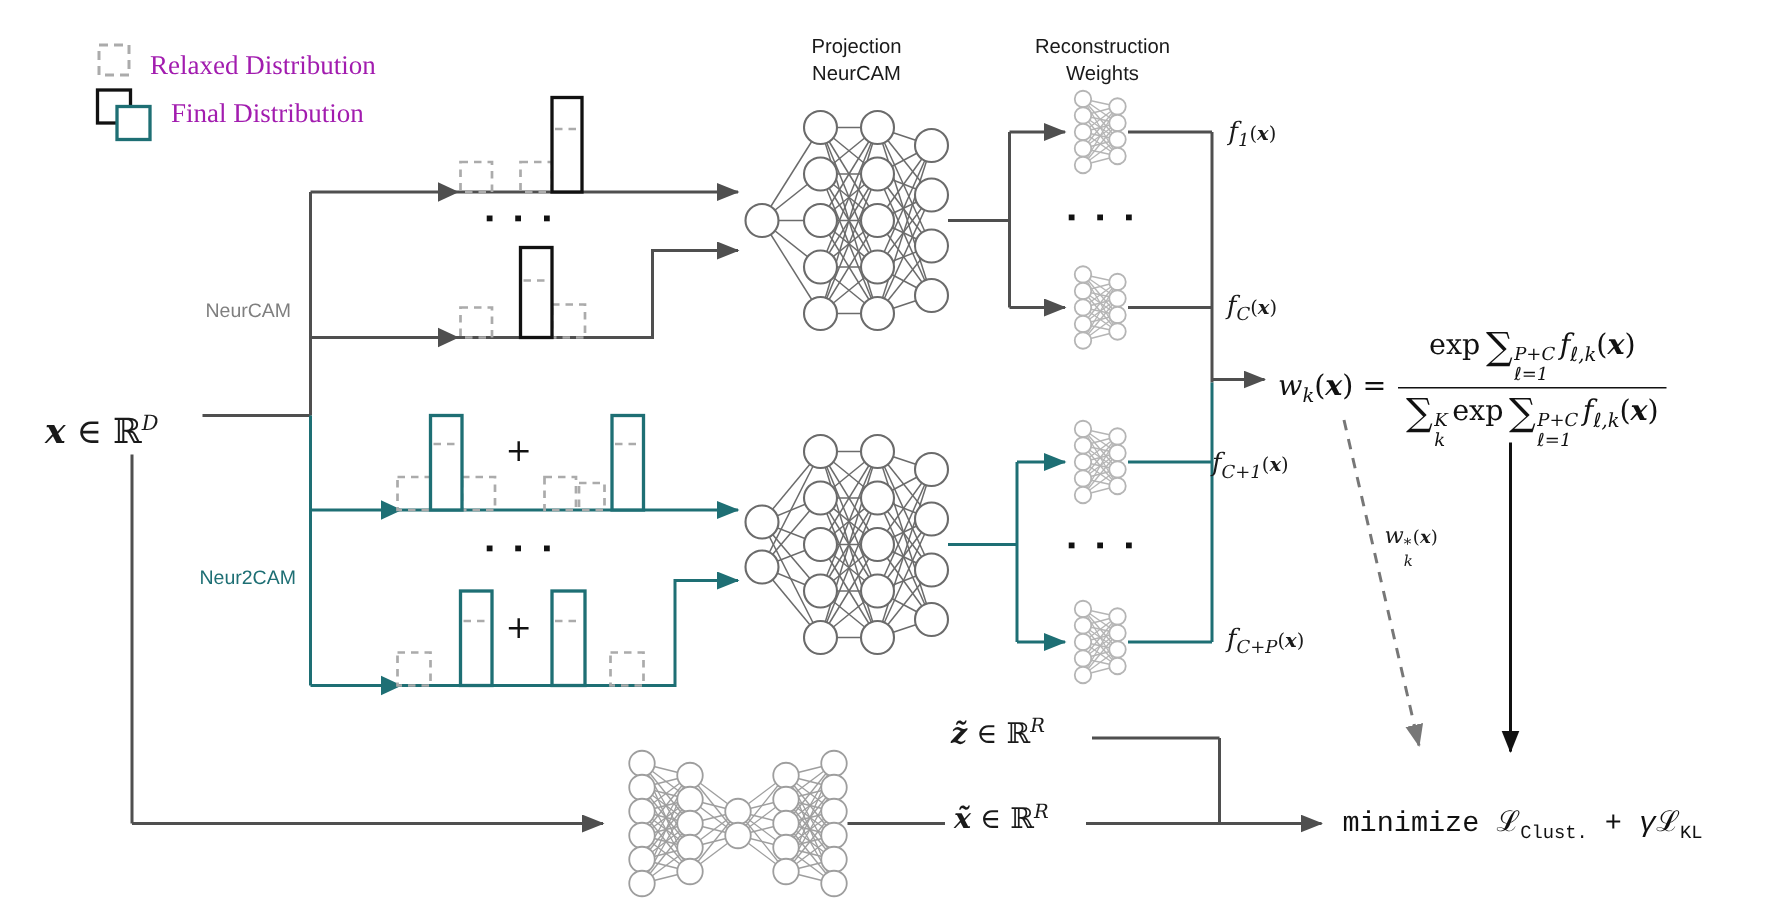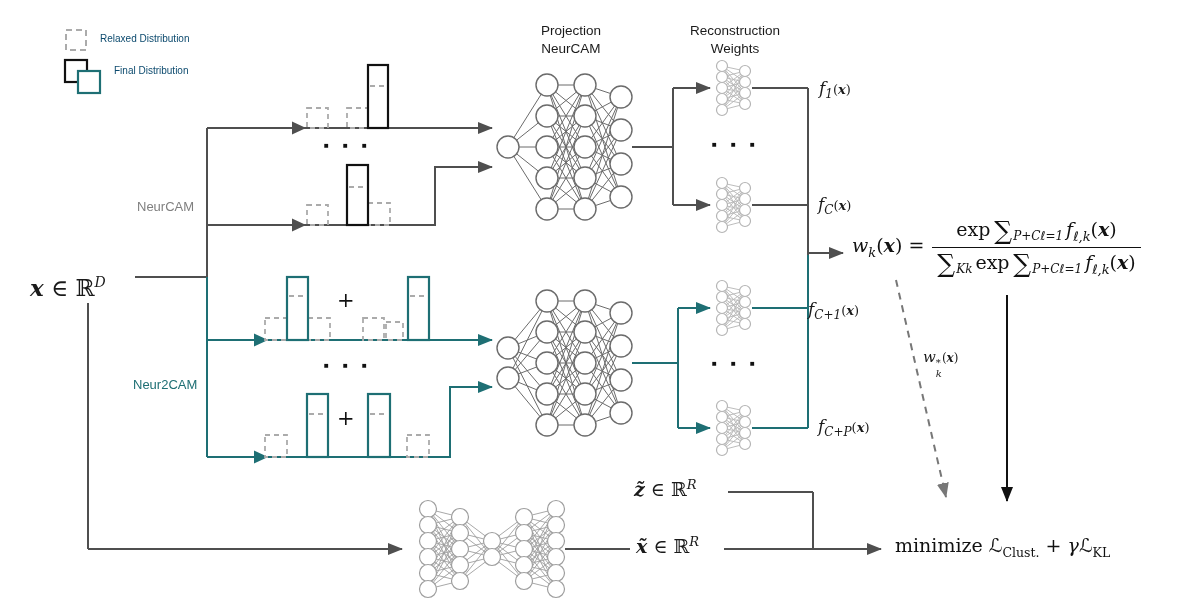--- a/index.html
+++ b/index.html
@@ -1,42 +1,42 @@
 <!DOCTYPE html>
 <html><head>
 <meta charset="utf-8">
 <style>
   html,body{margin:0;padding:0;background:#fff;}
   #canvas{position:relative;width:1184px;height:602px;background:#fff;overflow:hidden;
           font-family:"Liberation Sans","DejaVu Sans",sans-serif;color:#1a1a1a;}
   #diagram-svg{position:absolute;left:0;top:0;}
   .lbl{position:absolute;white-space:nowrap;}
   .hdr{font-size:13.5px;line-height:1.3;text-align:center;color:#1a1a1a;}
-  .legend-lbl{font-size:10px;color:#0c4a6e;}
+  .legend-lbl{font-size:18px;color:#a21caf;font-family:Liberation Serif, serif;}
   .branch{font-size:13px;}
   .neurcam-c{color:#7f7f7f;}
   .teal-c{color:#1e6f74;}
   .math{font-family:"DejaVu Serif","DejaVu Sans",serif;}
   .it{font-style:italic;}
   .bx{font-style:italic;font-weight:bold;}
   .input-math{font-size:23px;}
   .input-math sup{font-size:14px;font-style:italic;}
   .flabel{font-size:17px;}
   .flabel sub{font-size:12px;}
   .flabel .arg{font-size:13px;}
   .setmath{font-size:19px;}
   .setmath sup{font-size:13px;font-style:italic;}
   .plus{font-size:21px;font-family:"DejaVu Serif",serif;color:#111;}
   .dots{font-size:8px;letter-spacing:6px;color:#111;}
   .equation{position:absolute;display:flex;align-items:center;gap:8px;font-size:19px;color:#111;}
   .equation .frac{display:inline-flex;flex-direction:column;text-align:center;}
   .equation .num{padding:0 5px 3px 5px;}
   .equation .den{border-top:1.6px solid #111;padding:3px 5px 0 5px;}
   .sum{font-size:25px;line-height:1;vertical-align:-3px;}
-  .lim{display:inline-flex;flex-direction:row;font-size:12px;line-height:1.05;
+  .lim{display:inline-flex;flex-direction:column;font-size:12px;line-height:1.05;
        vertical-align:-4px;text-align:left;font-style:italic;margin-left:1px;margin-right:3px;}
   .eq-sub{font-size:13px;font-style:italic;}
   .wstar{font-size:15px;}
   .wstar .stack{display:inline-flex;flex-direction:column;font-size:10px;line-height:1.05;
        vertical-align:-4px;font-style:italic;}
   .wstar .arg{font-size:12px;}
   .objective{font-size:19px;color:#111;}
   .objective sub{font-size:12.5px;font-style:normal;}
   .ae-lbl{font-size:12.5px;line-height:1.25;text-align:center;}
 </style>
@@ -582,15 +582,15 @@
 
 <div class="lbl math wstar" style="left:923px;top:348px;"><span class="it">w</span><span class="stack">
         <span>*</span>
         <span>k</span>
       </span><span class="arg"><span>(</span><span class="bx">x</span><span>)</span></span></div>
 
 
 <div class="lbl math setmath" style="left:634px;top:477px;"><span class="bx">z̃</span>&nbsp;<span>∈</span>&nbsp;<span>ℝ</span><sup>R</sup></div>
 <div class="lbl math setmath" style="left:636px;top:534px;"><span class="bx">x̃</span>&nbsp;<span>∈</span>&nbsp;<span>ℝ</span><sup>R</sup></div>
 
-<div class="lbl math objective" style="left:895px;top:534px;"><span>minimize</span> <span>ℒ</span><sub>Clust.</sub> <span>+</span> <span class="it">γ</span><span>ℒ</span><sub>KL</sub></div>
+<div class="lbl math objective" style="left:895px;top:534px;font-family:Liberation Mono, monospace;"><span>minimize</span> <span>ℒ</span><sub>Clust.</sub> <span>+</span> <span class="it">γ</span><span>ℒ</span><sub>KL</sub></div>
 
 </div>
 
 </body></html>

